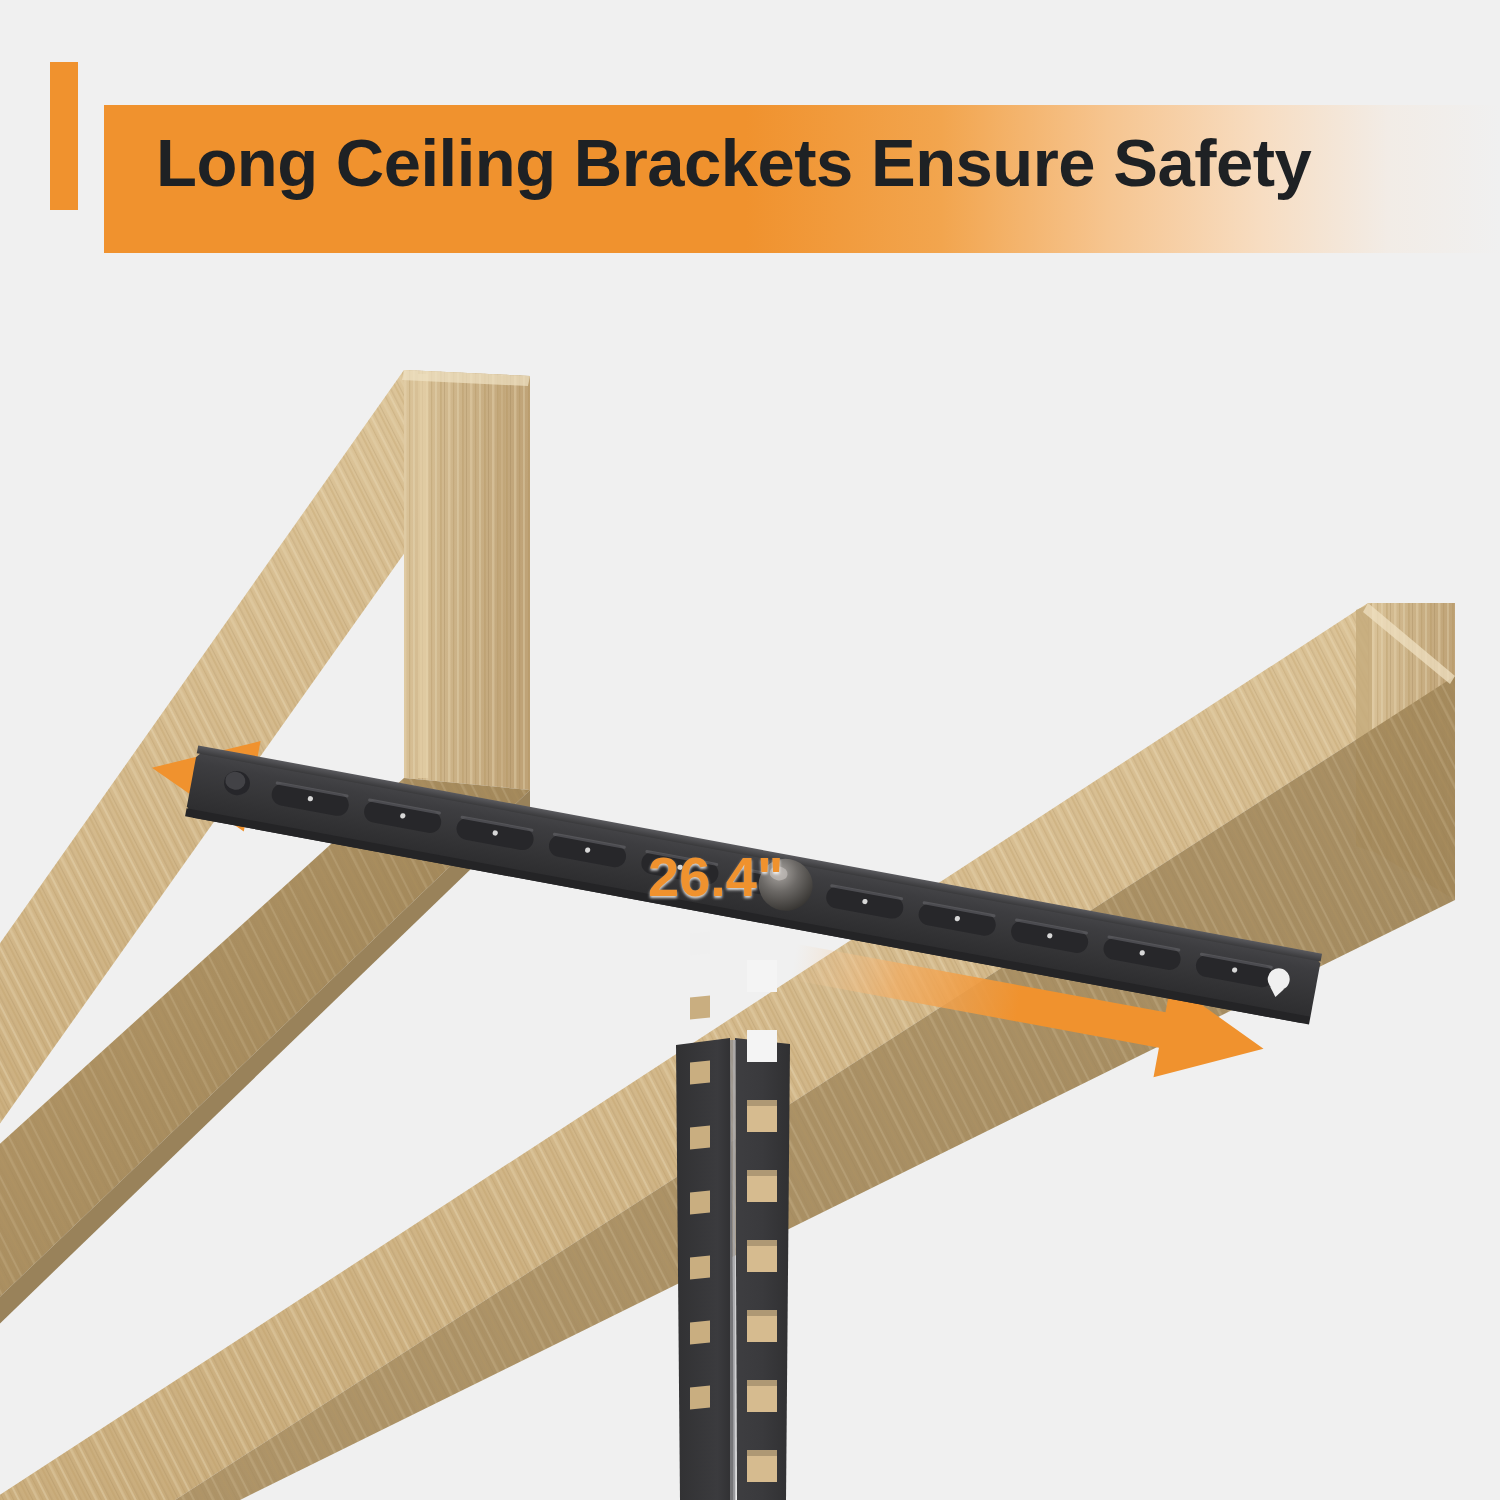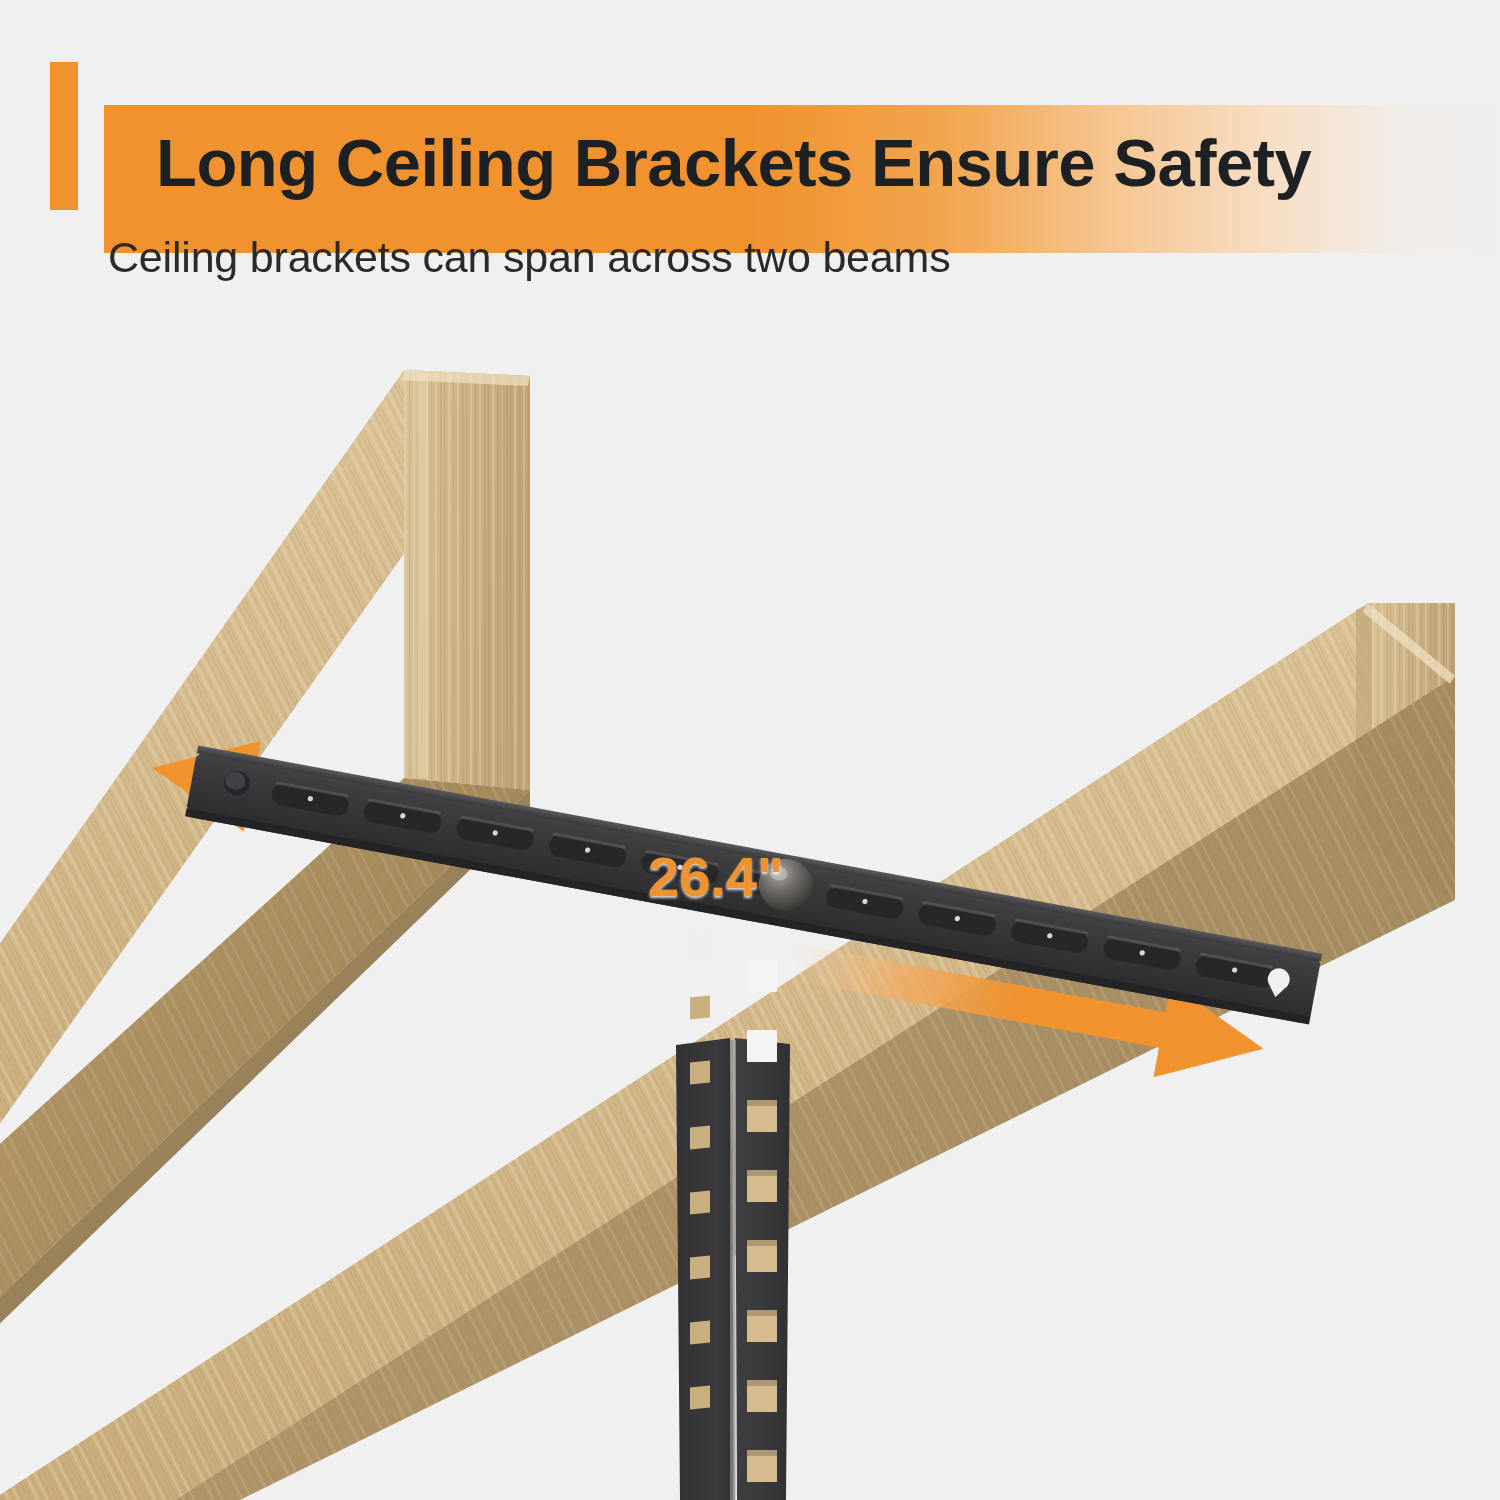--- a/index.html
+++ b/index.html
@@ -114,21 +114,20 @@
             <stop offset="0.92" stop-color="#f2ece6"></stop>
             <stop offset="1" stop-color="#f0f0f0"></stop>
           </linearGradient>
         </defs>
         <rect x="0" y="0" width="1396" height="148" fill="url(#bandGrad)"></rect>
       </svg>
       <div class="title-text" style="color:#1e2124">Long Ceiling Brackets Ensure Safety</div>
     </div>
   </div>
 
-  <div class="subtitle-text" style="color:#2a2a2a">Ceiling brackets can span across two beams</div>
 
   <div id="scene">
     <svg width="1500" height="1200" viewBox="0 0 1500 1200">
       <defs>
 
         <pattern id="grainDiag" width="26" height="26" patternUnits="userSpaceOnUse" patternTransform="rotate(-27)">
           <rect width="26" height="26" fill="none"></rect>
           <rect x="0" y="0" width="2.0" height="26" fill="#b9995f" opacity="0.30"></rect>
           <rect x="4" y="0" width="1.1" height="26" fill="#8d7043" opacity="0.22"></rect>
           <rect x="8" y="0" width="2.6" height="26" fill="#e8d6b0" opacity="0.45"></rect>

